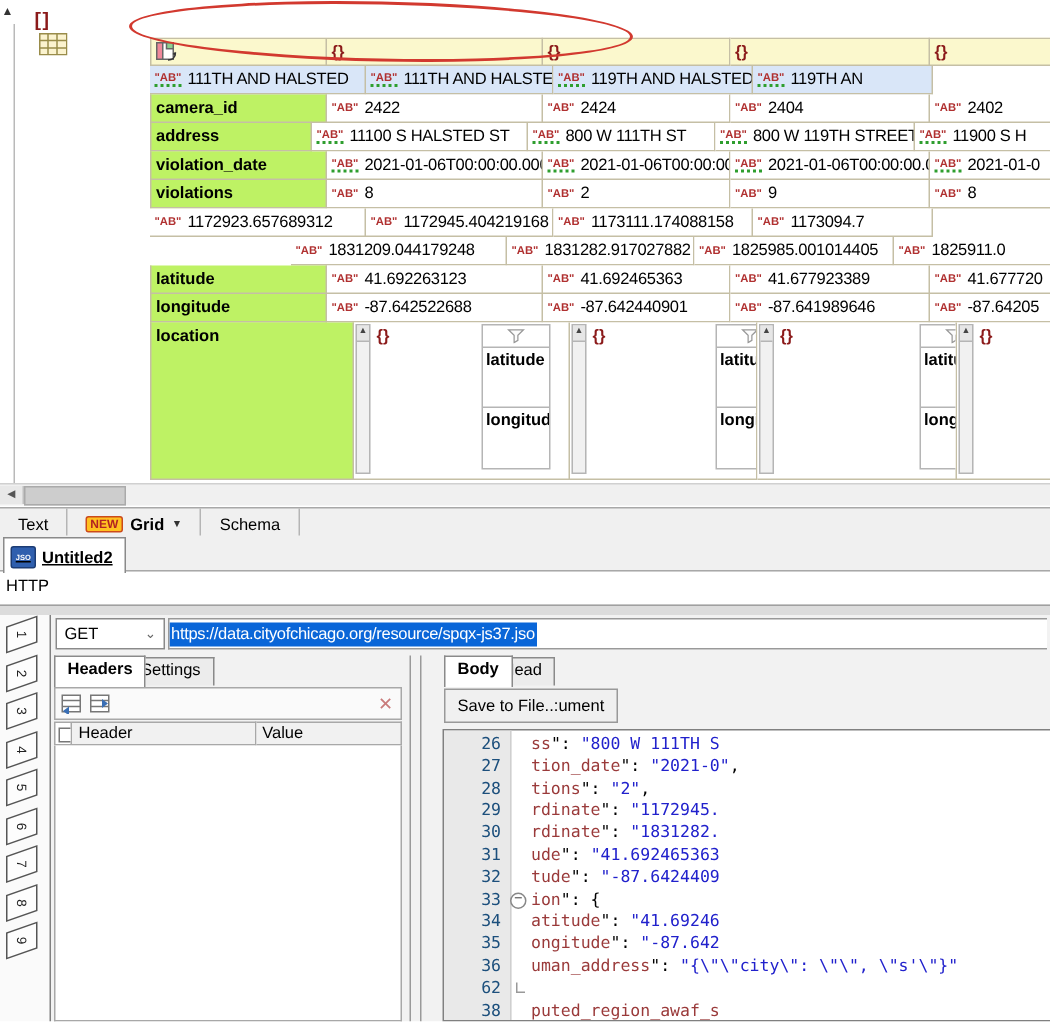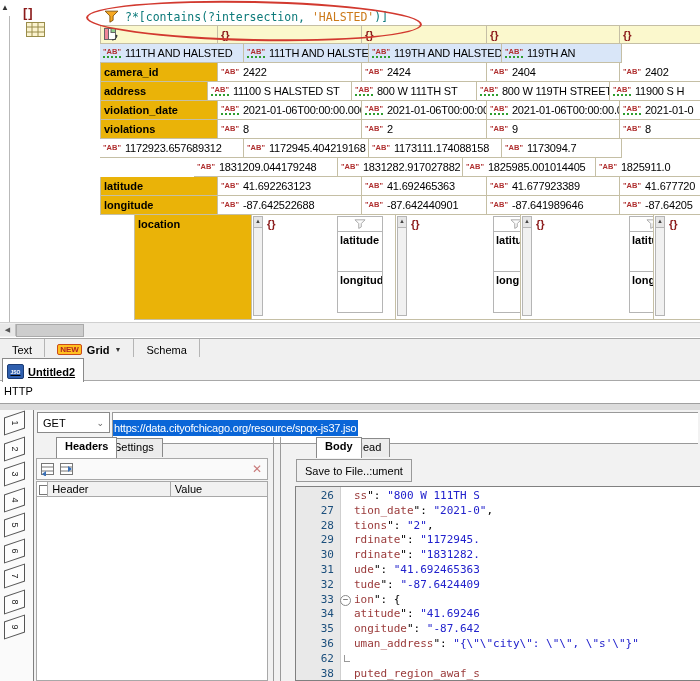--- a/index.html
+++ b/index.html
@@ -16,21 +16,21 @@
   .filter-expr{font-family:"DejaVu Sans Mono",monospace;font-size:11.5px;color:#0c7a7a;white-space:pre;}
   .filter-expr .fstr{color:#cc7a1a;}
   .ellipse{left:86px;top:1px;width:332px;height:36px;border:2px solid #d2392f;border-radius:50%;
            transform:rotate(1.2deg);pointer-events:none;}
   #grid-wrap{left:100px;top:25px;width:600px;height:295px;overflow:hidden;}
   .grow{display:flex;position:absolute;left:0;}
   .gcell{box-sizing:border-box;border-right:1px solid #c5bfa5;border-bottom:1px solid #c5bfa5;
          overflow:hidden;white-space:nowrap;display:flex;align-items:center;padding-left:3px;gap:4px;background:#fff;}
   .gcell.first{border-left:1px solid #c5bfa5;}
   .ghead{background:#fbf8cd;border-top:1px solid #c5bfa5;}
-  .glabel{background:#eab308;font-weight:bold;}
+  .glabel{background:#bef264;font-weight:bold;}
   .glabel.sel{background:#c9dcf2;outline:1px dotted #333;outline-offset:-2px;}
   .gval.sel{background:#d9e6f8;}
   .brace{color:#8b1a1a;font-weight:bold;font-size:11px;}
   .ab{color:#b03030;font-weight:bold;font-size:7.5px;line-height:8px;flex:none;}
   .ab.dots{border-bottom:2px dotted #2e9e2e;}
   .vtext{font-size:11px;letter-spacing:-0.2px;}
   
   .loccell{position:relative;padding:0;}
   .locscroll{position:absolute;left:1px;top:1px;width:10px;height:100px;background:#f1f1f1;border:1px solid #b5b5b5;box-sizing:border-box;}
   .locscroll .up{display:block;height:10px;border-bottom:1px solid #b5b5b5;background:#e6e6e6;font-size:6px;line-height:9px;text-align:center;color:#444;}
@@ -69,27 +69,27 @@
   
   .side-strip{left:0;top:410px;width:33px;height:271px;background:#fafafa;border-right:1px solid #808080;}
   .side-tab{position:absolute;left:4px;width:21px;height:18px;background:#fdfdfd;border:1px solid #555;
             transform:skewY(-19deg);box-sizing:border-box;}
   .side-tab span{display:block;transform:skewY(19deg) rotate(90deg);font-size:9px;text-align:center;line-height:16px;color:#222;}
 
   
   .getbox{left:37px;top:412px;width:73px;height:21px;background:#fff;border:1px solid #8a8a8a;box-sizing:border-box;
           display:flex;align-items:center;justify-content:space-between;padding:0 5px;}
   .getchev{color:#666;font-size:9px;}
-  .urlbox{left:112px;top:412px;width:586px;height:32px;background:#fff;border:1px solid #999;border-right:none;
+  .urlbox{left:112px;top:412px;width:586px;height:21px;background:#fff;border:1px solid #999;border-right:none;
           box-sizing:border-box;display:flex;align-items:center;overflow:hidden;}
   .urlsel{background:#0a66d8;color:#fff;font-size:11px;letter-spacing:-0.2px;padding:2px 1px;white-space:nowrap;}
 
   
   .reqtab{position:absolute;top:438px;height:19px;box-sizing:border-box;padding:2px 8px 0 8px;background:#ececec;
-          border:1px solid #8a8a8a;border-bottom:none;margin-left:20px;}
+          border:1px solid #8a8a8a;border-bottom:none;}
   .reqtab.active{background:#fff;font-weight:bold;height:21px;top:437px;z-index:2;}
   .toolbar{left:36px;top:458px;width:232px;height:22px;background:#fafafa;border:1px solid #a8a8a8;box-sizing:border-box;}
   .toolbar .xdel{position:absolute;right:5px;top:3px;color:#c97b7b;font-weight:bold;font-size:12px;}
   .hdrrow{left:36px;top:481px;width:232px;height:16px;display:flex;}
   .hcell{box-sizing:border-box;border:1px solid #a8a8a8;border-left:none;background:#f1f1f1;padding:1px 0 0 4px;overflow:hidden;}
   .hcell.cb{border-left:1px solid #a8a8a8;background:#fff;width:13px;position:relative;}
   .cbox{position:absolute;left:2px;top:3px;width:8px;height:8px;border:1px solid #777;background:#fff;}
   .hlist{left:36px;top:497px;width:232px;height:184px;background:#fff;border:1px solid #a8a8a8;border-top:none;box-sizing:border-box;}
   .splitter{left:273px;top:437px;width:6px;height:244px;border-left:1px solid #9a9a9a;border-right:1px solid #9a9a9a;}
 
@@ -118,26 +118,20 @@
   <div class="abs gutter-grid-icon">
     <svg width="19" height="15" viewBox="0 0 19 15">
       <rect x="0.5" y="0.5" width="18" height="14" fill="#fbf3cf" stroke="#998c4a"></rect>
       <line x1="0.5" y1="5" x2="18.5" y2="5" stroke="#998c4a"></line>
       <line x1="0.5" y1="10" x2="18.5" y2="10" stroke="#998c4a"></line>
       <line x1="6" y1="0.5" x2="6" y2="14.5" stroke="#998c4a"></line>
       <line x1="12" y1="0.5" x2="12" y2="14.5" stroke="#998c4a"></line>
     </svg>
   </div>
 
-  <div class="abs filter-row">
-    <svg width="15" height="13" viewBox="0 0 14 12">
-      <path d="M1 1h12l-4.5 4.5v4l-3 1.8V5.5z" fill="#f6a821" stroke="#7a4a00" stroke-width="0.8"></path>
-    </svg>
-    <span class="filter-expr"><span>?*[contains(?intersection, </span><span class="fstr">'HALSTED'</span><span>)]</span></span>
-  </div>
 
   <div class="abs" id="grid-wrap">
       <div class="grow" style="top: 0px; height: 19px;">
         <div class="gcell ghead first" style="width: 118px; height: 100%;">
           <svg width="15" height="13" viewBox="0 0 15 13">
             <rect x="0.5" y="0.5" width="11" height="11" fill="#fff" stroke="#666"></rect>
             <rect x="0.5" y="0.5" width="4" height="11" fill="#f0889a" stroke="#666"></rect>
             <rect x="7" y="0.5" width="4.5" height="4" fill="#8ecf8e" stroke="#666"></rect>
             <path d="M8 12c3 0 5-2 5-5" fill="none" stroke="#333"></path>
             <path d="M13 9v-2.5l-2 1.5z" fill="#333"></path>
@@ -319,21 +313,21 @@
         <div class="gcell gval" style="width: 133px; height: 100%;">
           <span class="ab">"AB"</span>
           <span class="vtext">-87.641989646</span>
         </div>
         <div class="gcell gval" style="width: 120px; height: 100%;">
           <span class="ab">"AB"</span>
           <span class="vtext">-87.64205</span>
         </div>
       </div>
       <div class="grow" style="top: 190px; height: 105px;">
-        <div class="gcell glabel first" style="width: 118px; height: 100%; align-items: flex-start; padding-top: 3px; margin-left: 34px;">location</div>
+        <div class="gcell glabel first" style="width: 136px; height: 100%; align-items: flex-start; padding-top: 3px;">location</div>
         <div class="gcell loccell" style="width: 144px; height: 100%;">
           <div class="locscroll">
             <span class="up">▲</span>
           </div>
           <span class="brace locbrace">{}</span>
           <div class="nested" style="left: 85px;">
             <div class="nf">
               <svg width="12" height="10" viewBox="0 0 14 12">
                 <path d="M1 1h12l-4.5 4.5v4l-3 1.8V5.5z" fill="#fcfcfc" stroke="#999"></path>
               </svg>

